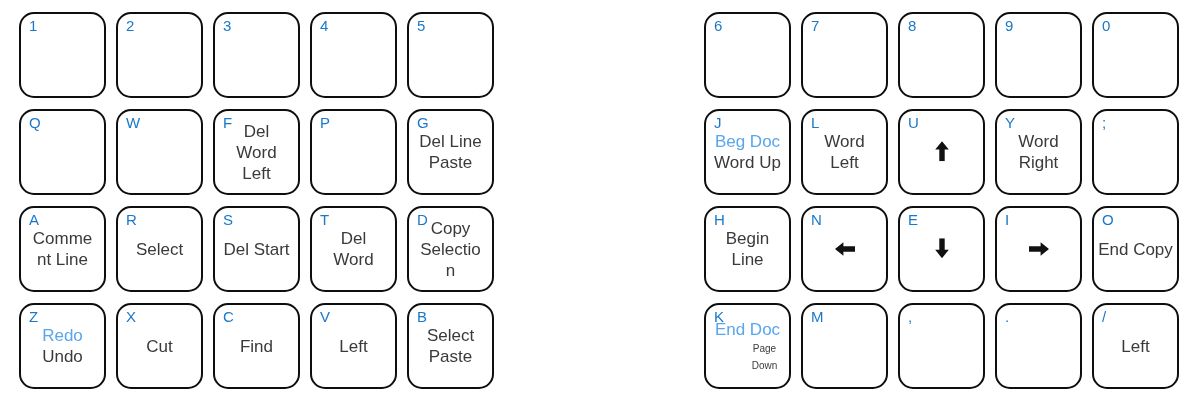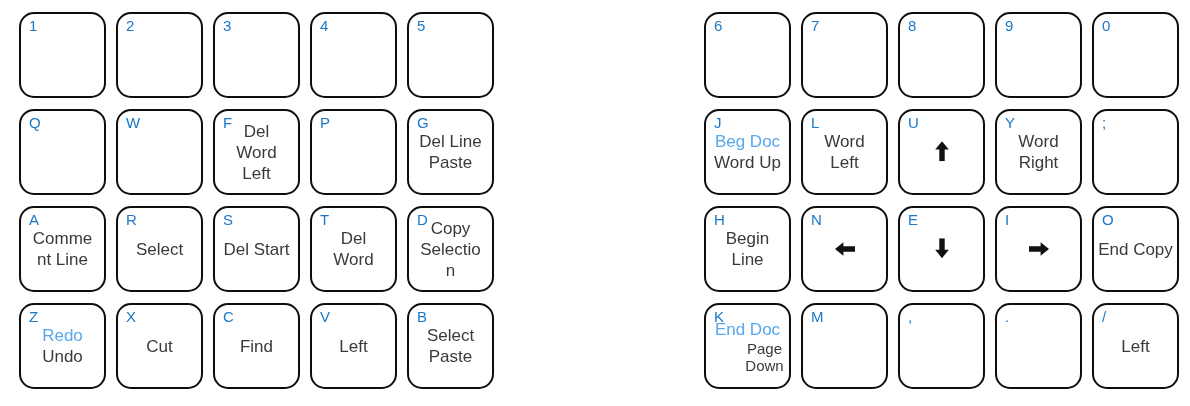--- a/index.html
+++ b/index.html
@@ -13,21 +13,21 @@
   .key{position:relative;box-sizing:border-box;width:87px;height:86px;
        background:#ffffff;border:2px solid #0e0e0e;border-radius:15px;}
   .kl{position:absolute;top:3px;left:8px;font-size:15px;line-height:17px;
       color:#1a78c8;font-weight:400;}
   .lbl{position:absolute;left:2px;right:2px;top:50%;
        transform:translateY(-50%);text-align:center;
        font-size:17px;line-height:21px;color:#3a3a3c;}
   .lbl span{display:block;white-space:pre-line;}
   .lbl span:empty{display:none;}
   .lbl .blue{color:#58a6ec;}
-  .lbl .sm{font-size:15px;line-height:17px;margin-left:34px;}
+  .lbl .sm{font-size:10px;line-height:17px;margin-left:34px;}
   .arr{position:absolute;left:50%;top:50%;}
   .arr svg{display:block;}
   .arr.up{transform:translate(-50%,-54%);}
   .arr.down{transform:translate(-50%,-54%) rotate(180deg);}
   .arr.lft{transform:translate(-50%,-50%) rotate(-90deg);}
   .arr.rgt{transform:translate(-50%,-50%) rotate(90deg);}
 </style>
 </head>
 <body>
 

